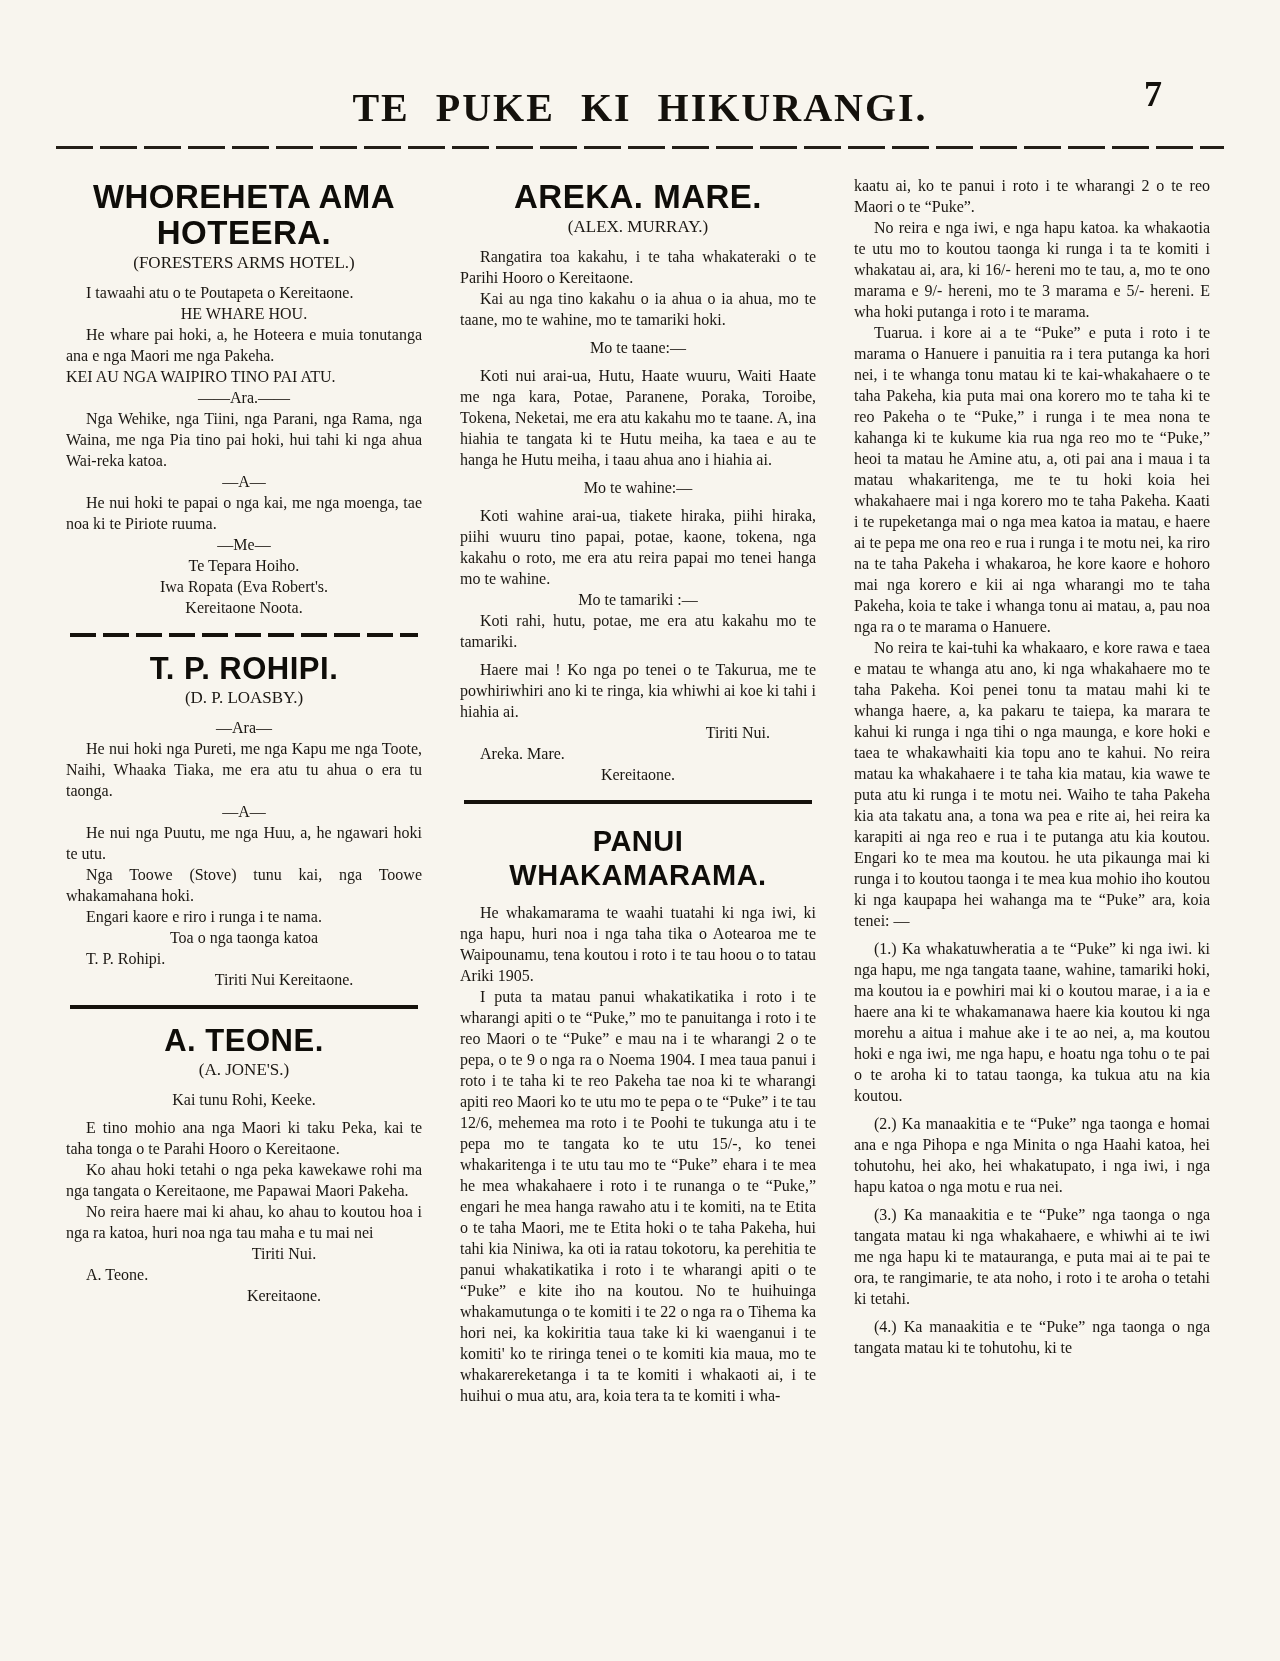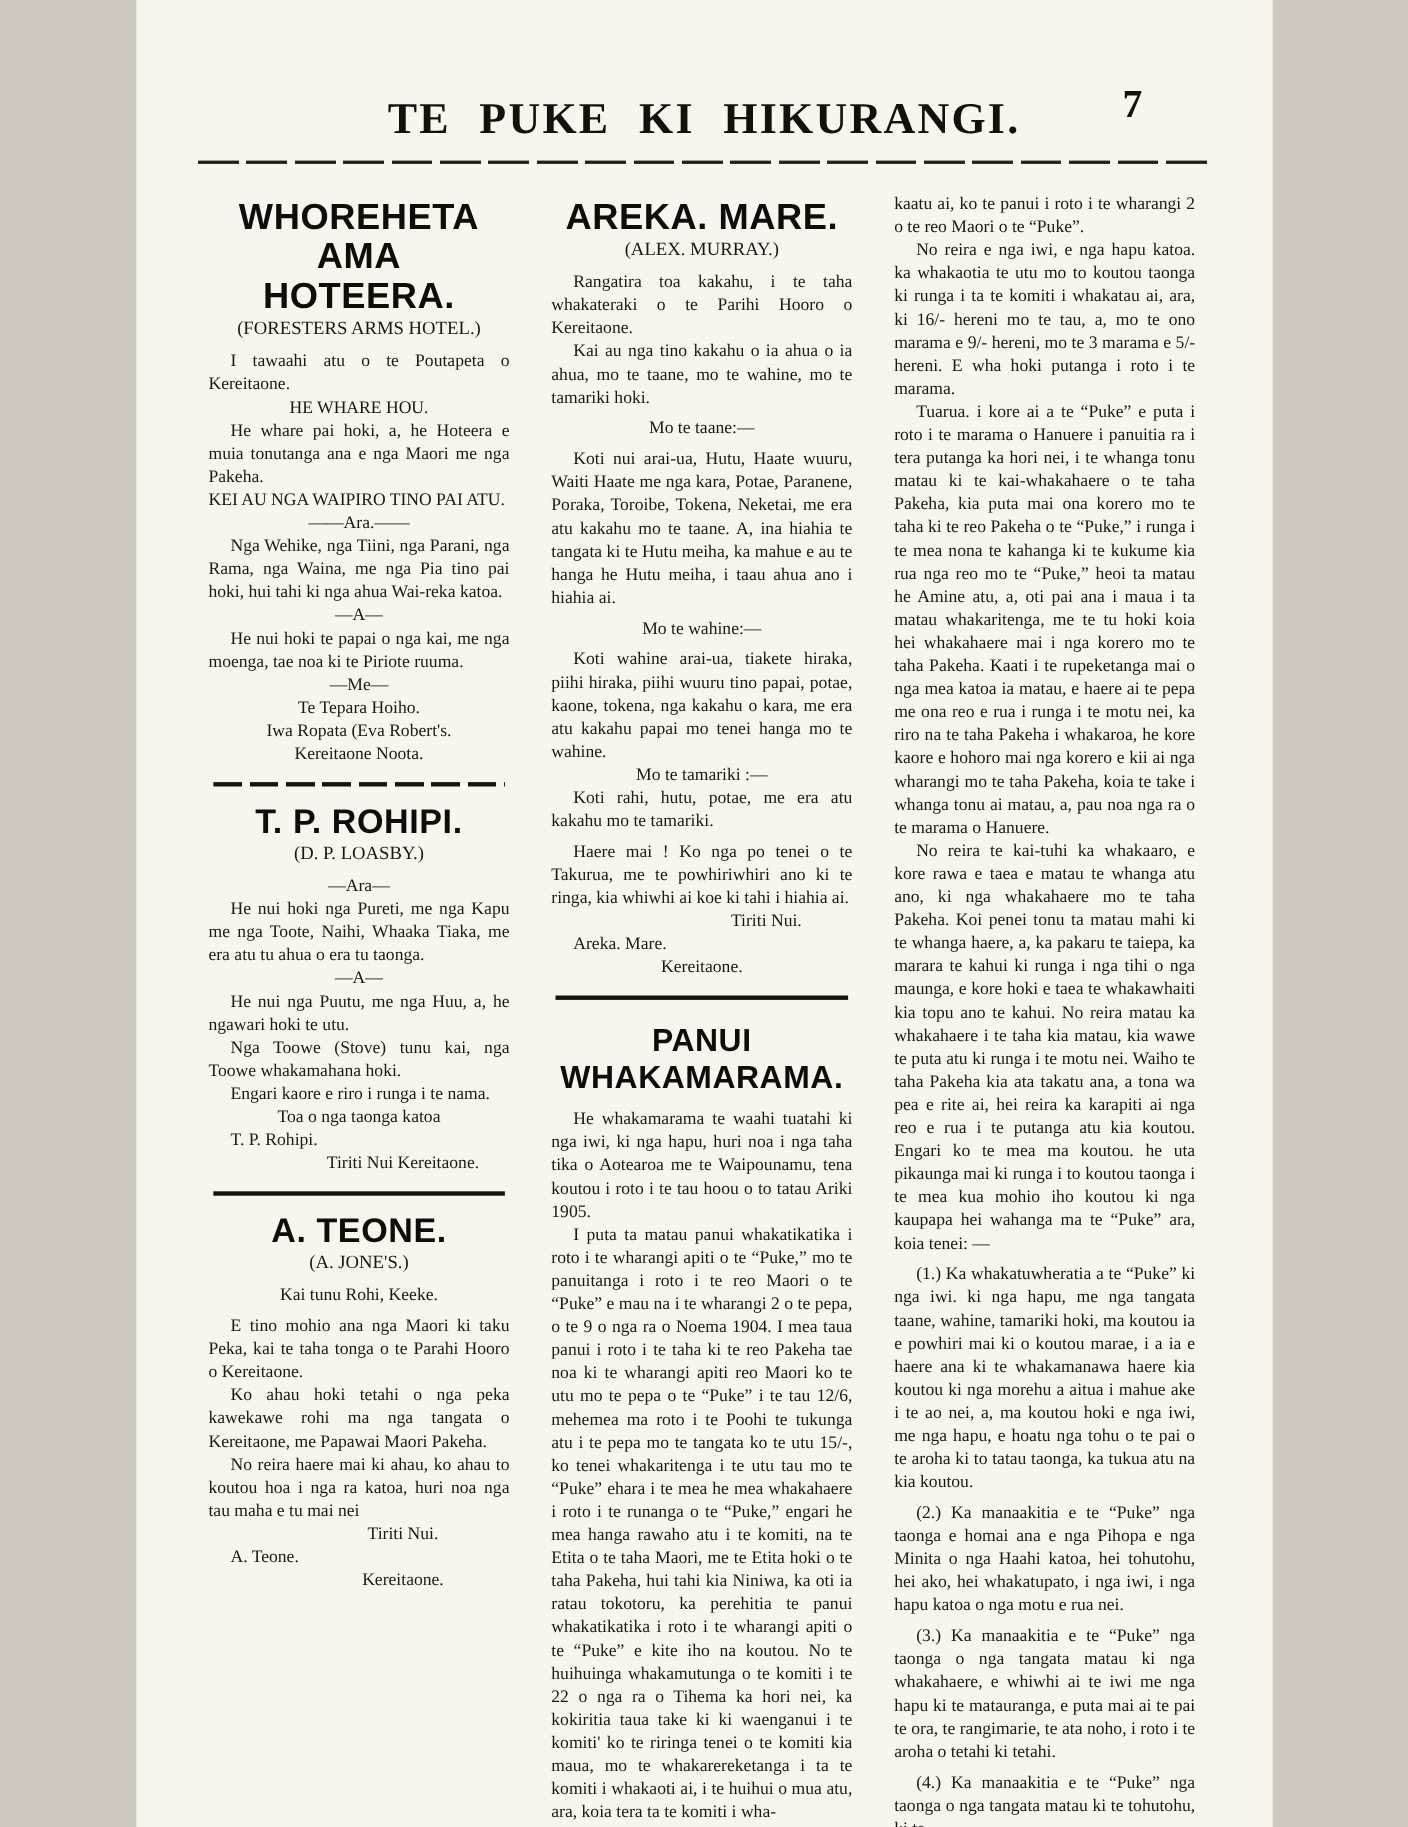--- a/index.html
+++ b/index.html
@@ -1,19 +1,19 @@
 <!DOCTYPE html>
 <html><head>
 <meta charset="utf-8">
 <title>Te Puke Ki Hikurangi — page 7</title>
 <style>
   * { box-sizing: border-box; }
   html, body { margin: 0; padding: 0; background: #cfcabf; }
   .page {
-    width: 1033px; height: 1661px; margin: 0 auto; overflow: hidden;
+    width: 1280px; height: 1661px; margin: 0 auto; overflow: hidden;
     background: #f8f5ee; color: #1b1712; position: relative;
     font-family: "Liberation Serif", "DejaVu Serif", serif;
     font-size: 16px; line-height: 21px;
   }
   
   .masthead { position: relative; height: 146px; }
   .masthead-title {
     position: absolute; left: 0; right: 0; top: 86px; text-align: center;
     font-weight: bold; font-size: 40px; line-height: 44px;
     letter-spacing: 2px; word-spacing: 14px; color: #14110c;
@@ -114,23 +114,23 @@
     </section>
 
     <section class="col">
 
       <article>
         <h2 class="art-title xl">AREKA. MARE.</h2>
         <div class="art-sub">(ALEX. MURRAY.)</div>
         <p class="p">Rangatira toa kakahu, i te taha whakateraki o te Parihi Hooro o Kereitaone.</p>
         <p class="p">Kai au nga tino kakahu o ia ahua o ia ahua, mo te taane, mo te wahine, mo te tamariki hoki.</p>
         <p class="c gap">Mo te taane:—</p>
-        <p class="p gap">Koti nui arai-ua, Hutu, Haate wuuru, Waiti Haate me nga kara, Potae, Paranene, Poraka, Toroibe, Tokena, Neketai, me era atu kakahu mo te taane. A, ina hiahia te tangata ki te Hutu meiha, ka mahue e au te hanga he Hutu meiha, i taau ahua ano i hiahia ai.</p>
+        <p class="p gap">Koti nui arai-ua, Hutu, Haate wuuru, Waiti Haate me nga kara, Potae, Paranene, Poraka, Toroibe, Tokena, Neketai, me era atu kakahu mo te taane. A, ina hiahia te tangata ki te Hutu meiha, ka taea e au te hanga he Hutu meiha, i taau ahua ano i hiahia ai.</p>
         <p class="c gap">Mo te wahine:—</p>
-        <p class="p gap">Koti wahine arai-ua, tiakete hiraka, piihi hiraka, piihi wuuru tino papai, potae, kaone, tokena, nga kakahu o kara, me era atu kakahu papai mo tenei hanga mo te wahine.</p>
+        <p class="p gap">Koti wahine arai-ua, tiakete hiraka, piihi hiraka, piihi wuuru tino papai, potae, kaone, tokena, nga kakahu o roto, me era atu reira papai mo tenei hanga mo te wahine.</p>
         <p class="c">Mo te tamariki :—</p>
         <p class="p">Koti rahi, hutu, potae, me era atu kakahu mo te tamariki.</p>
         <p class="p gap">Haere mai ! Ko nga po tenei o te Takurua, me te powhiriwhiri ano ki te ringa, kia whiwhi ai koe ki tahi i hiahia ai.</p>
         <p class="line-right">Tiriti Nui.</p>
         <p class="p">Areka. Mare.</p>
         <p class="c">Kereitaone.</p>
       </article>
 
       <div class="rule-heavy"></div>
 

